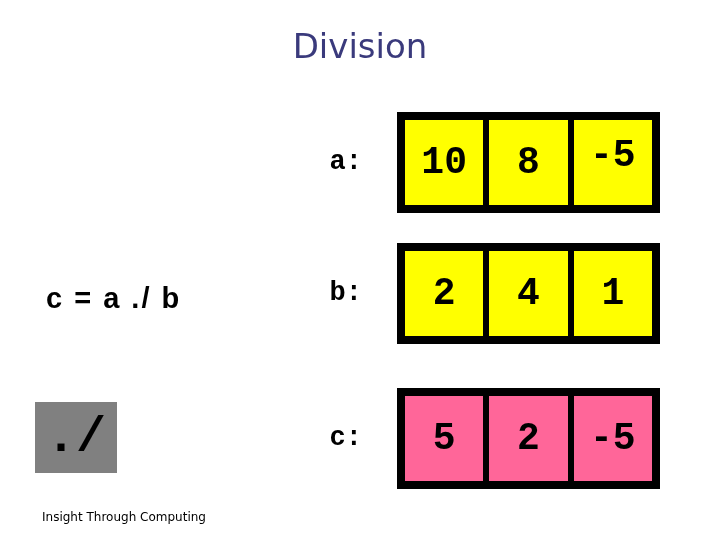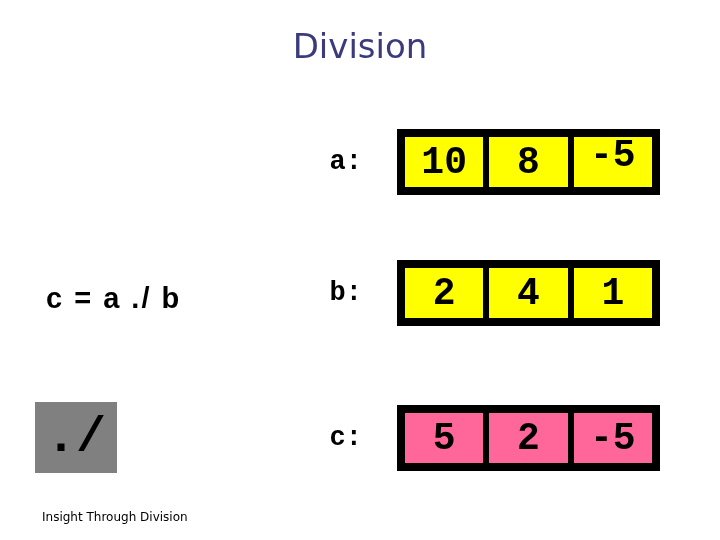--- a/index.html
+++ b/index.html
@@ -53,21 +53,21 @@
     width: 54px;
     text-align: right;
     padding-right: 10px;
     font-family: "Liberation Mono", "DejaVu Sans Mono", monospace;
     font-weight: bold;
     font-size: 27px;
     color: #000;
   }
   .cells {
     flex: 1;
-    height: 66px;
+    height: 101px;
     box-sizing: border-box;
     background: var(--border-color, #000000);
     padding: 8px;
     display: flex;
     gap: 6px;
     margin-left: 25px;
   }
   .cell {
     flex: 1;
     display: flex;
@@ -144,15 +144,15 @@
       <div class="cell">5</div>
       <div class="cell">2</div>
       <div class="cell">-5</div>
     </div>
   </div>
 
   <div class="operator-box">
     <span>./</span>
   </div>
 
-  <div class="footer">Insight Through Division</div>
+  <div class="footer">Insight Through Computing</div>
 
 </div>
 
 </body></html>

